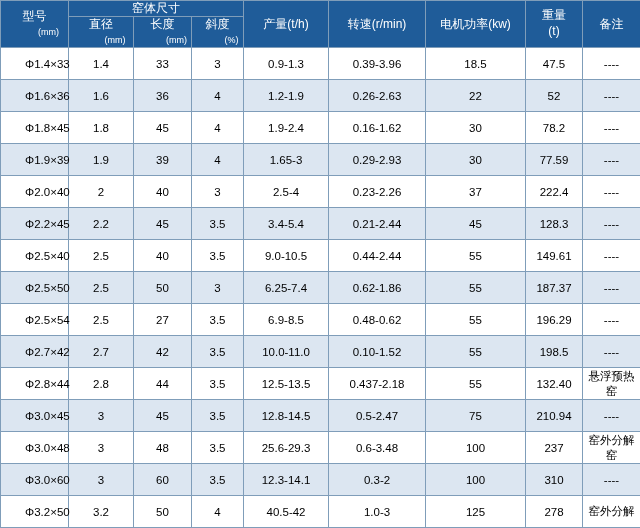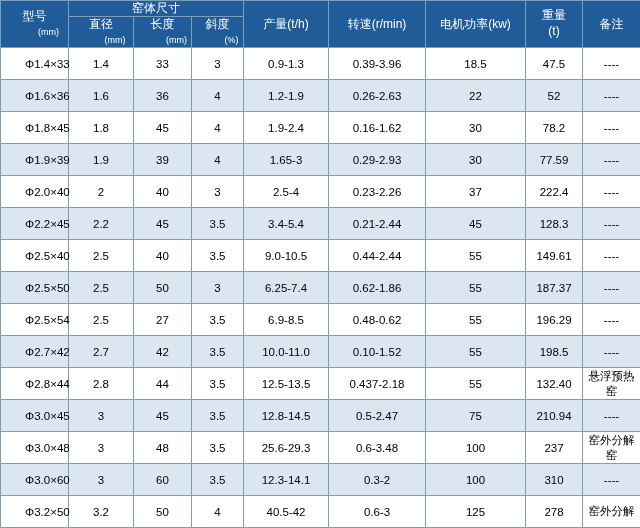--- a/index.html
+++ b/index.html
@@ -250,19 +250,19 @@
         <td>100</td>
         <td>310</td>
         <td class="dash">----</td>
       </tr>
       <tr>
         <td class="model">Φ3.2×50</td>
         <td>3.2</td>
         <td>50</td>
         <td>4</td>
         <td>40.5-42</td>
-        <td>0.6-3</td>
+        <td>1.0-3</td>
         <td>125</td>
         <td>278</td>
         <td>窑外分解</td>
       </tr>
     </tbody>
 </table>
 
 </body></html>

